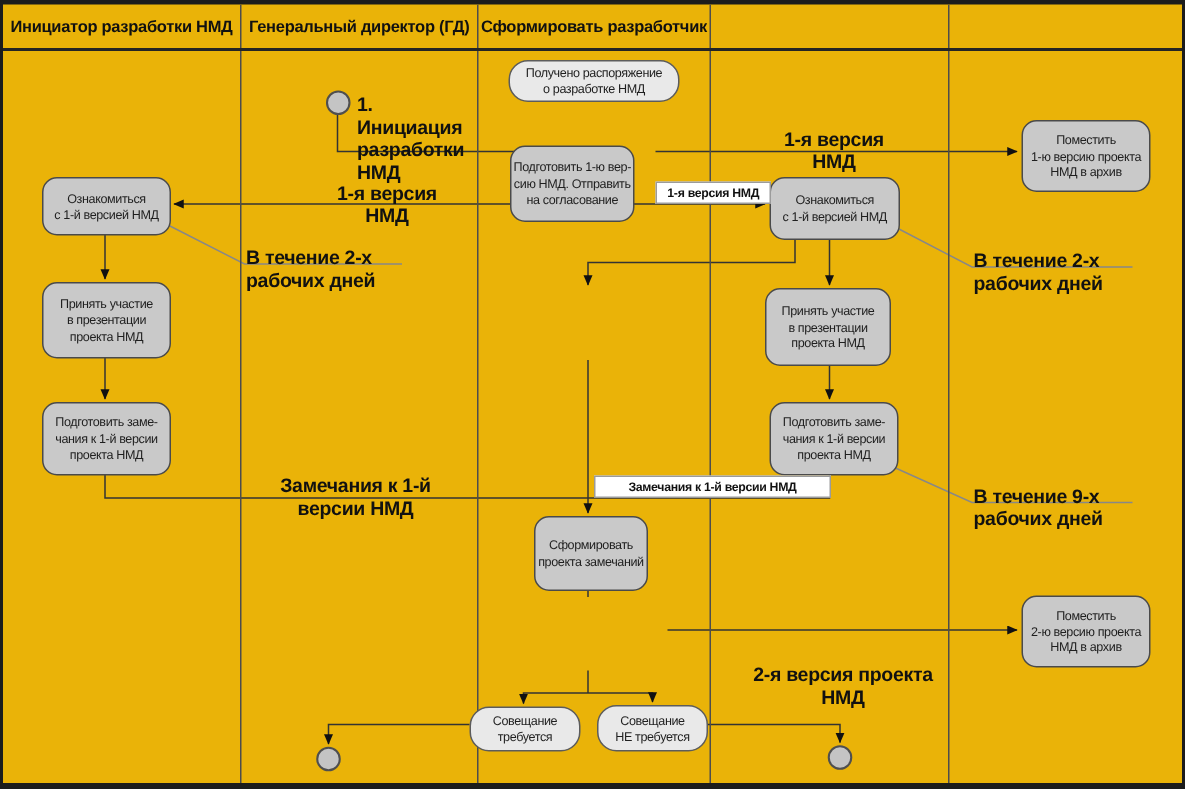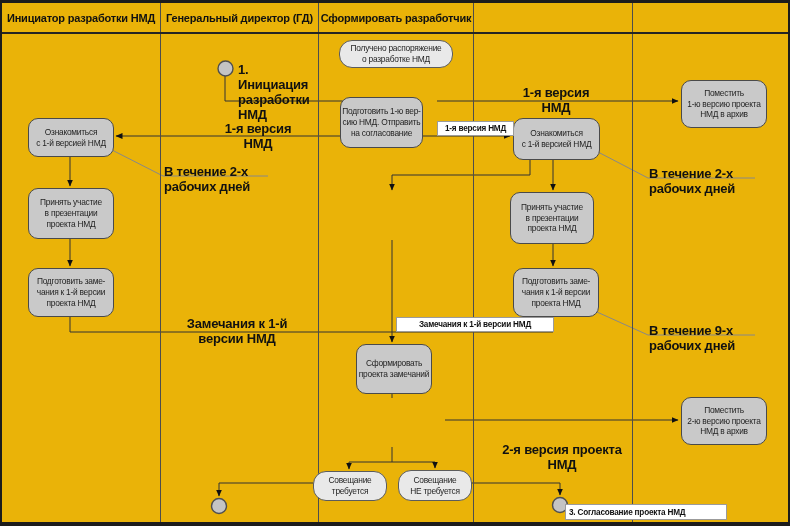--- a/index.html
+++ b/index.html
@@ -137,16 +137,15 @@
     <div class="lbl center" style="left:508px;top:85px;width:96px;">1-я версия НМД</div>
     <div class="framed" style="left:437px;top:121px;width:75px;height:13px;">1-я версия НМД</div>
     <div class="lbl center" style="left:167px;top:316px;width:140px;">Замечания к 1-й версии НМД</div>
     <div class="framed" style="left:396px;top:317px;width:156px;height:13px;">Замечания к 1-й версии НМД</div>
     <div class="lbl center" style="left:494px;top:406px;width:136px;margin-top:36px;">2-я версия проекта НМД</div>
 
     <div class="lbl" style="left:164px;top:164px;width:120px;">В течение 2-х рабочих дней</div>
     <div class="lbl" style="left:649px;top:166px;width:120px;">В течение 2-х рабочих дней</div>
     <div class="lbl" style="left:649px;top:323px;width:120px;">В течение 9-х рабочих дней</div>
 
-    <div class="framed leftalign" style="left:565px;top:504px;width:157px;height:14px;">3. Согласование проекта НМД</div>
 
   </div>
 </div>
 
 </body></html>

